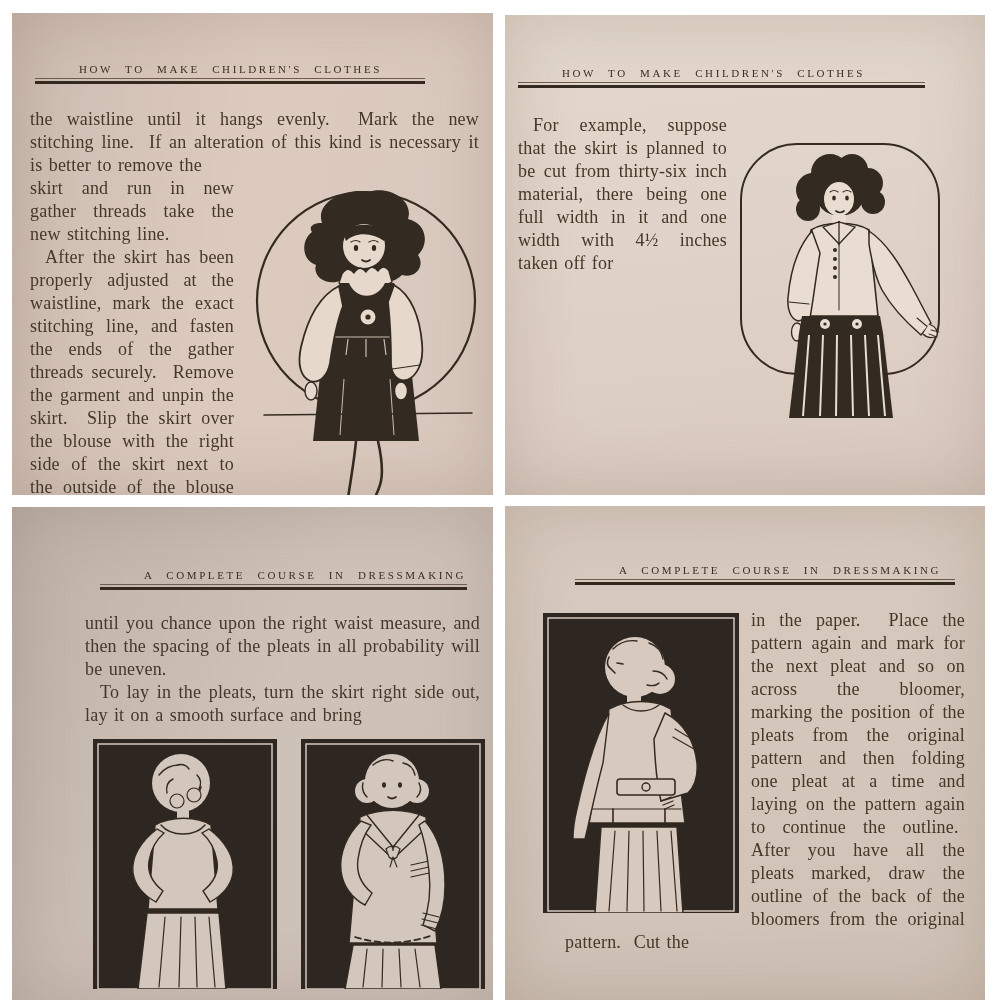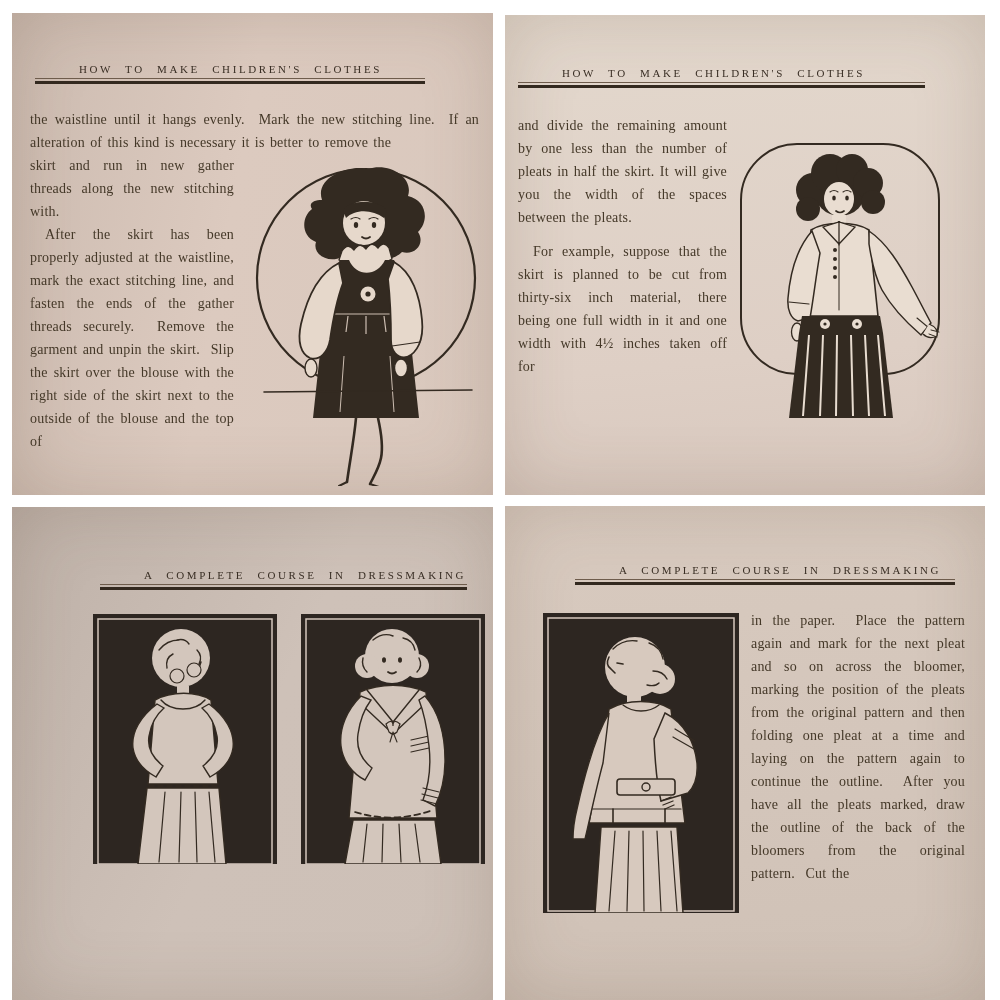--- a/index.html
+++ b/index.html
@@ -29,21 +29,21 @@
   #pg-tl .phead{margin:0 54px 24px 5px;}
   #pg-tr .phead{margin:0 0 26px 0;}
   #pg-bl .phead{margin:0 13px 22px 15px;}
   #pg-br .phead{margin:0 10px 24px 10px;}
   .ptitle{
     text-align:left;font-size:11px;letter-spacing:2.6px;word-spacing:7px;
     color:#392e24;white-space:nowrap;margin-left:44px;
   }
   .rule{margin-top:3px;height:2px;border-top:1px solid #6e5c4c;border-bottom:3px solid #33291f;}
 
-  .pbody{font-size:14px;line-height:23px;color:#443828;text-align:justify;
+  .pbody{font-size:18px;line-height:23px;color:#443828;text-align:justify;
     word-spacing:1.6px;letter-spacing:.2px;}
   .pbody p{margin:0;}
   p.ind{text-indent:15px;}
   p.sp{margin-top:11px;}
 
   figure.illo{margin:0;padding:0;}
   #illo-tl{float:right;width:245px;margin:2px -10px 0 10px;}
   #illo-tr{float:right;width:240px;margin:4px -50px 0 8px;}
   #illo-br{float:left;width:196px;margin:4px 12px 0 -22px;}
   #illo-bl{margin:10px 0 0 8px;width:392px;}
@@ -97,21 +97,21 @@
         <path class="inkline" d="M148,190 L176,186" stroke-width="1.2"></path>
         <ellipse cx="157" cy="212" rx="6.5" ry="9" class="tl-light" stroke="#332a21" stroke-width="1.4"></ellipse>
 
         <path class="inkline" d="M20,236 L228,234" stroke-width="1.6"></path>
 
         <path class="inkline" d="M112,262 C110,284 106,304 103,326" stroke-width="2.6"></path>
         <path class="inkline" d="M134,262 C138,280 139,292 137,302 C135,312 130,320 126,328" stroke-width="2.6"></path>
         <path class="inkline" d="M103,326 l-8,4 M126,328 l9,3" stroke-width="2"></path>
       </svg>
     </figure>
-    <p>skirt and run in new gather threads along the new stitching with.</p>
+    <p>skirt and run in new gather threads take the new stitching line.</p>
     <p class="ind">After the skirt has been properly adjusted at the waistline, mark the exact stitching line, and fasten the ends of the gather threads securely.&nbsp; Remove the garment and unpin the skirt.&nbsp; Slip the skirt over the blouse with the right side of the skirt next to the outside of the blouse and the top of</p>
   </div>
 </section>
 
 <section class="page" id="pg-tr">
   <header class="phead">
     <div class="ptitle">HOW TO MAKE CHILDREN'S CLOTHES</div>
     <div class="rule"></div>
   </header>
   <div class="pbody">
@@ -156,31 +156,32 @@
         <path class="ink" d="M67,198 L145,198 L148,215 L64,215 Z"></path>
         <circle cx="90" cy="206" r="5" class="tr-light"></circle>
         <circle cx="90" cy="206" r="1.6" class="ink"></circle>
         <circle cx="122" cy="206" r="5" class="tr-light"></circle>
         <circle cx="122" cy="206" r="1.6" class="ink"></circle>
 
         <path class="ink" d="M64,215 L148,215 L158,300 L54,300 Z"></path>
         <path d="M74,217 L68,298 M88,217 L85,298 M102,217 L101,298 M116,217 L118,298 M130,217 L134,298 M143,217 L150,298" stroke="#e9ddd1" stroke-width="2" fill="none"></path>
       </svg>
     </figure>
-    <p>and divide the remaining amount by one less than the number of pleats in half the skirt. It will give you the width of the spaces between the pleats.</p>
     <p class="ind sp">For example, suppose that the skirt is planned to be cut from thirty-six inch material, there being one full width in it and one width with 4½ inches taken off for</p>
   </div>
 </section>
 
 <section class="page" id="pg-bl">
   <header class="phead">
     <div class="ptitle">A COMPLETE COURSE IN DRESSMAKING</div>
     <div class="rule"></div>
   </header>
   <div class="pbody">
+    <p>until you chance upon the right waist measure, and then the spacing of the pleats in all probability will be uneven.</p>
+    <p class="ind">To lay in the pleats, turn the skirt right side out, lay it on a smooth surface and bring</p>
     <figure class="illo" id="illo-bl">
       <svg viewBox="0 0 392 252" width="392" height="252">
 
         <rect x="0" y="2" width="184" height="250" class="panel"></rect>
         <rect x="5" y="7" width="174" height="245" fill="none" stroke="#d3c6bc" stroke-width="1.5"></rect>
 
         <circle cx="88" cy="46" r="29" class="bl-light"></circle>
         <path class="inkline" d="M66,38 q8,-10 20,-10 M74,56 q-2,-10 6,-14 M96,62 q10,-2 12,-12 M104,38 q6,6 2,14 M84,28 q8,-2 12,4" stroke-width="1.4"></path>
         <circle cx="101" cy="58" r="7" class="bl-light" stroke="#332a21" stroke-width="1.2"></circle>
         <circle cx="84" cy="64" r="7" class="bl-light" stroke="#332a21" stroke-width="1.2"></circle>

